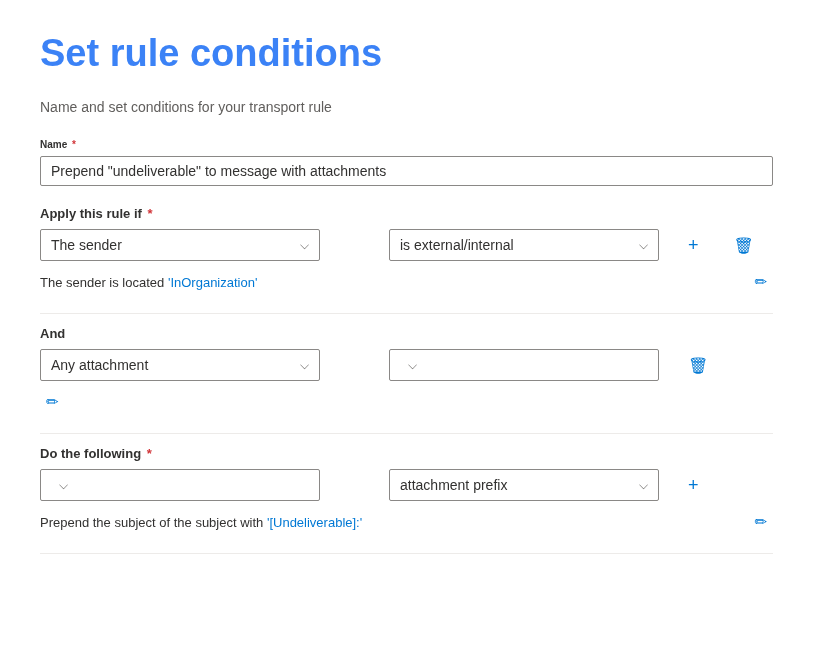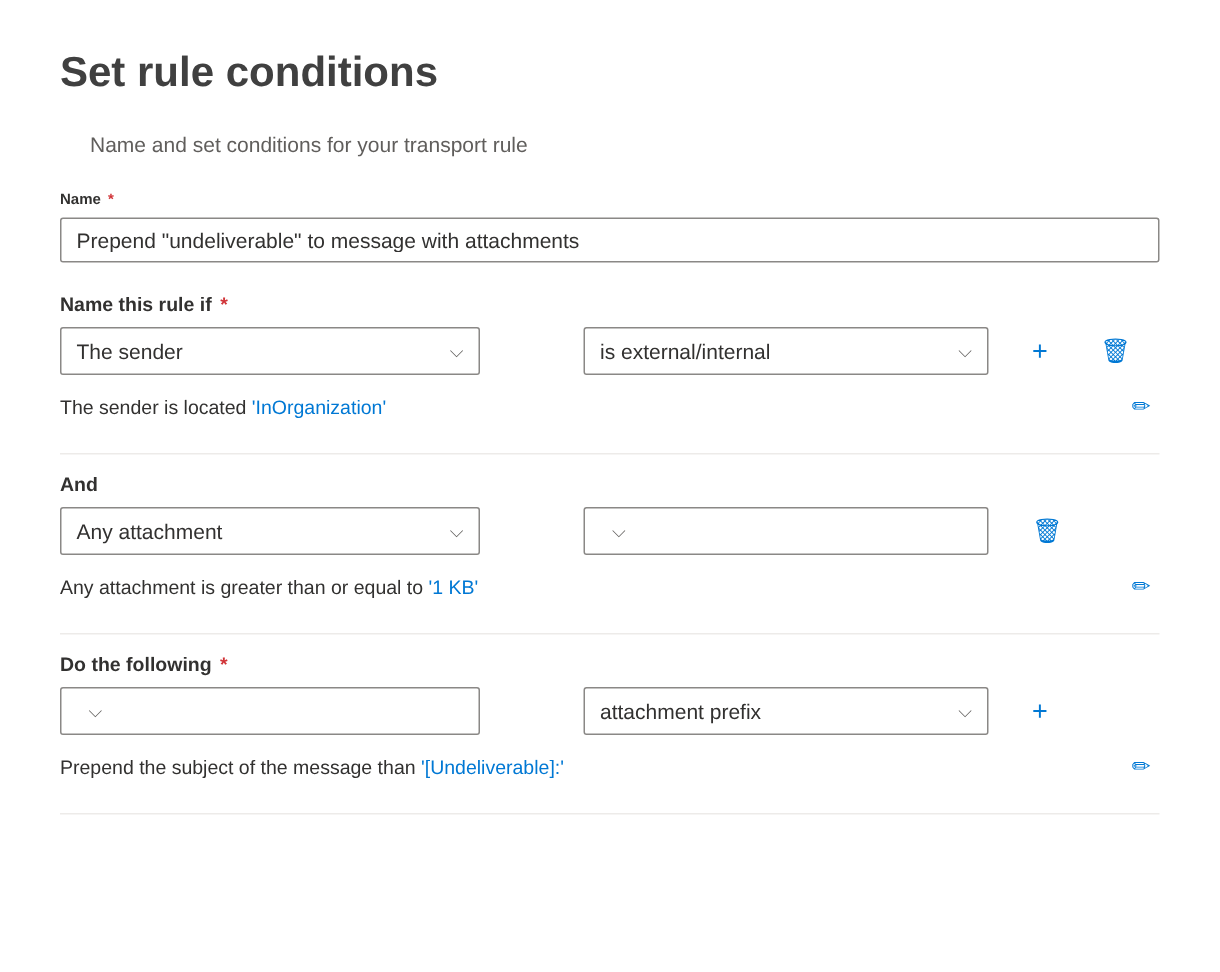--- a/index.html
+++ b/index.html
@@ -4,30 +4,29 @@
   <style>
     * { box-sizing: border-box; margin: 0; padding: 0; }
     body {
       font-family: 'Segoe UI', -apple-system, BlinkMacSystemFont, sans-serif;
       background: #ffffff;
       color: #323130;
       padding: 32px 40px;
       font-size: 14px;
     }
     h1 {
-      font-size: 28px;
+      font-size: 38px;
       font-weight: 700;
       margin-bottom: 24px;
-      color: #404040;
+      color: #3b82f6;
     }
     .subtitle {
       color: #605e5c;
       margin-bottom: 24px;
       font-size: 14px;
-      margin-left: 20px;
     }
     .field-label {
       font-size: 10px;
       font-weight: 600;
       margin-bottom: 6px;
       color: #323130;
     }
     .required {
       color: #d13438;
       margin-left: 2px;
@@ -139,21 +138,21 @@
 <p class="subtitle">Name and set conditions for your transport rule</p>
 
 
 <div class="field-label">
   <span>Name</span><span class="required"> *</span>
 </div>
 <input type="text" class="text-input" value="Prepend &quot;undeliverable&quot; to message with attachments" style="">
 
 
 <div class="section-label">
-  <span>Name this rule if</span><span class="required"> *</span>
+  <span>Apply this rule if</span><span class="required"> *</span>
 </div>
 <div class="rule-row">
   <div class="dropdown dropdown-left">
     <span>The sender</span>
     <span class="dropdown-chevron">⌵</span>
   </div>
   <div class="dropdown dropdown-right">
     <span>is external/internal</span>
     <span class="dropdown-chevron">⌵</span>
   </div>
@@ -184,23 +183,20 @@
       <span class="dropdown-chevron">⌵</span>
     </div>
     <div class="dropdown dropdown-right">
       <span class="dropdown-chevron">⌵</span>
     </div>
     <button class="icon-btn">
       <span class="trash-icon">🗑</span>
     </button>
   </div>
   <div class="description-row">
-    <span class="desc-text">
-      <span>Any attachment is greater than or equal to </span><a class="link-text" href="#">'1 KB'</a>
-    </span>
     <button class="icon-btn pencil-icon">
       <span>✏</span>
     </button>
   </div>
 </div>
 
 <hr class="divider">
 
 
 <div class="section-label">
@@ -213,21 +209,21 @@
   <div class="dropdown dropdown-right">
     <span>attachment prefix</span>
     <span class="dropdown-chevron">⌵</span>
   </div>
   <button class="icon-btn">
     <span class="plus-icon">+</span>
   </button>
 </div>
 <div class="description-row">
   <span class="desc-text">
-    <span>Prepend the subject of the message than </span><a class="link-text" href="#">'[Undeliverable]:'</a>
+    <span>Prepend the subject of the subject with </span><a class="link-text" href="#">'[Undeliverable]:'</a>
   </span>
   <button class="icon-btn pencil-icon">
     <span>✏</span>
   </button>
 </div>
 
 <hr class="divider">
 
 
 

